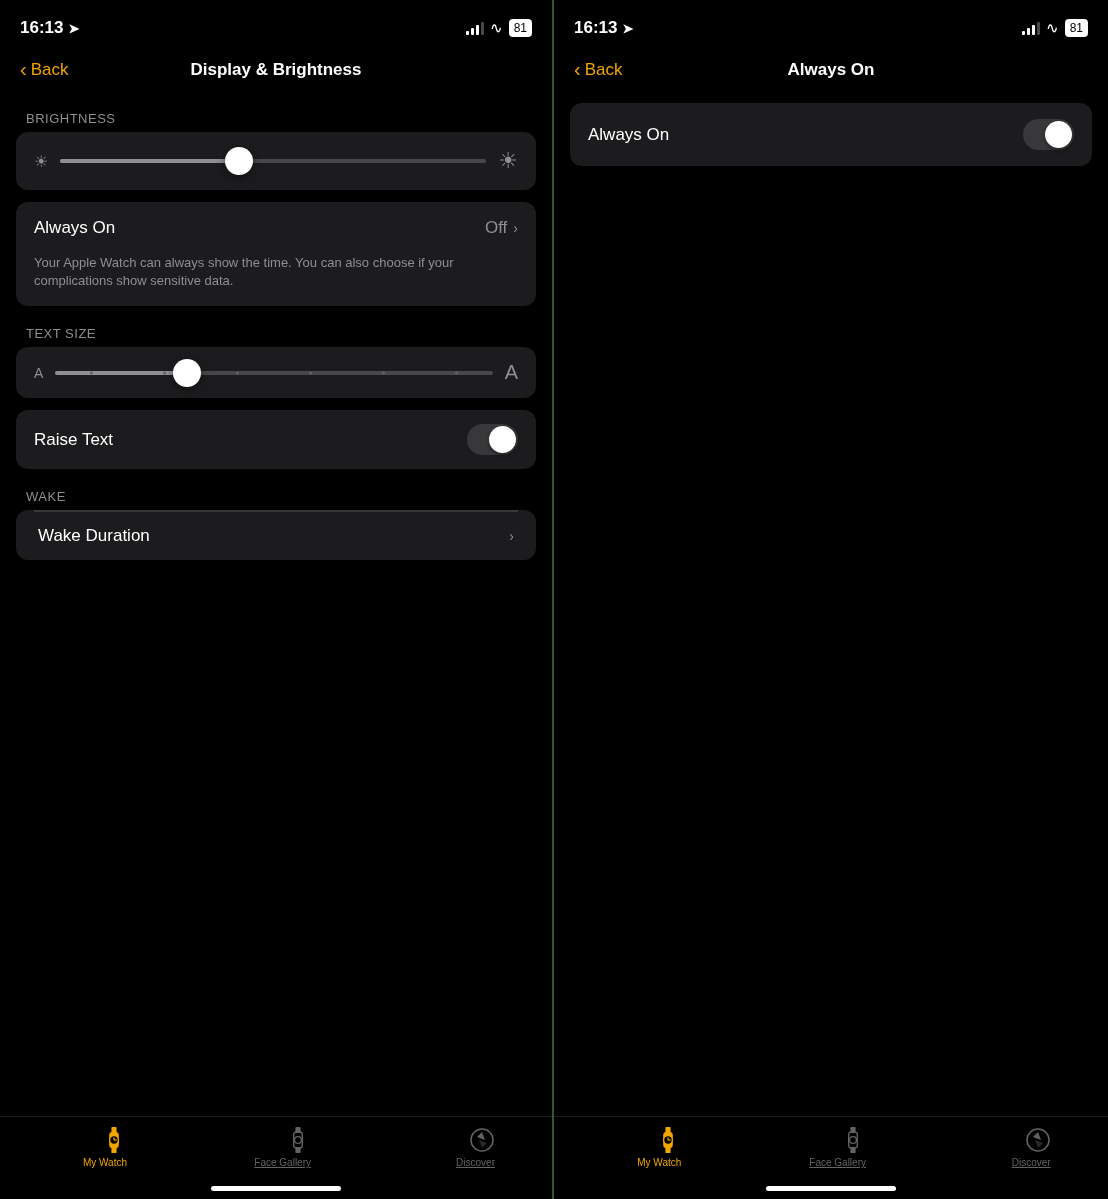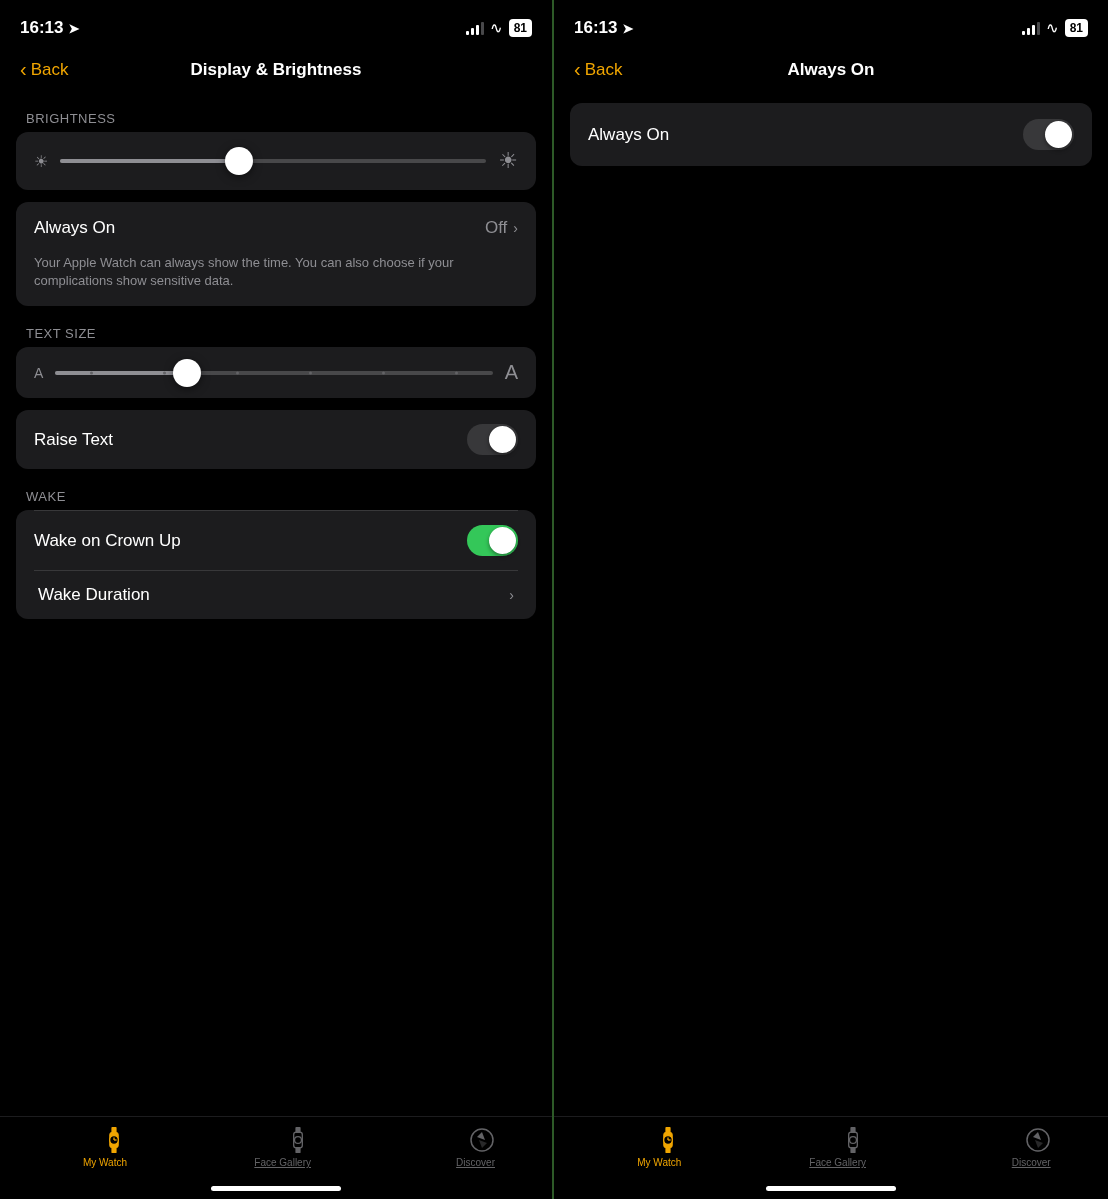--- a/index.html
+++ b/index.html
@@ -67,21 +67,21 @@
       font-size: 15px;
     }
 
     .battery-container {
       display: flex;
       align-items: center;
       background: #fff;
       border-radius: 4px;
       padding: 2px 5px;
       font-size: 12px;
-      font-weight: 700;
+      font-weight: 400;
       color: #000;
       gap: 2px;
     }
 
     
     .nav-bar {
       display: flex;
       align-items: center;
       padding: 8px 20px 12px;
       position: relative;
@@ -455,26 +455,20 @@
           <div class="toggle-knob"></div>
         </div>
       </div>
     </div>
 
     <div class="section-label">WAKE</div>
     <div class="card">
 
       <div class="divider"></div>
 
-      <div class="toggle-row">
-        <span class="toggle-label">Wake on Crown Up</span>
-        <div class="toggle toggle-on">
-          <div class="toggle-knob"></div>
-        </div>
-      </div>
       <div class="divider"></div>
 
       <div class="wake-row">
         <span class="wake-label">Wake Duration</span>
         <span class="chevron-right">›</span>
       </div>
     </div>
   </div>
 
   <div class="tab-bar">

